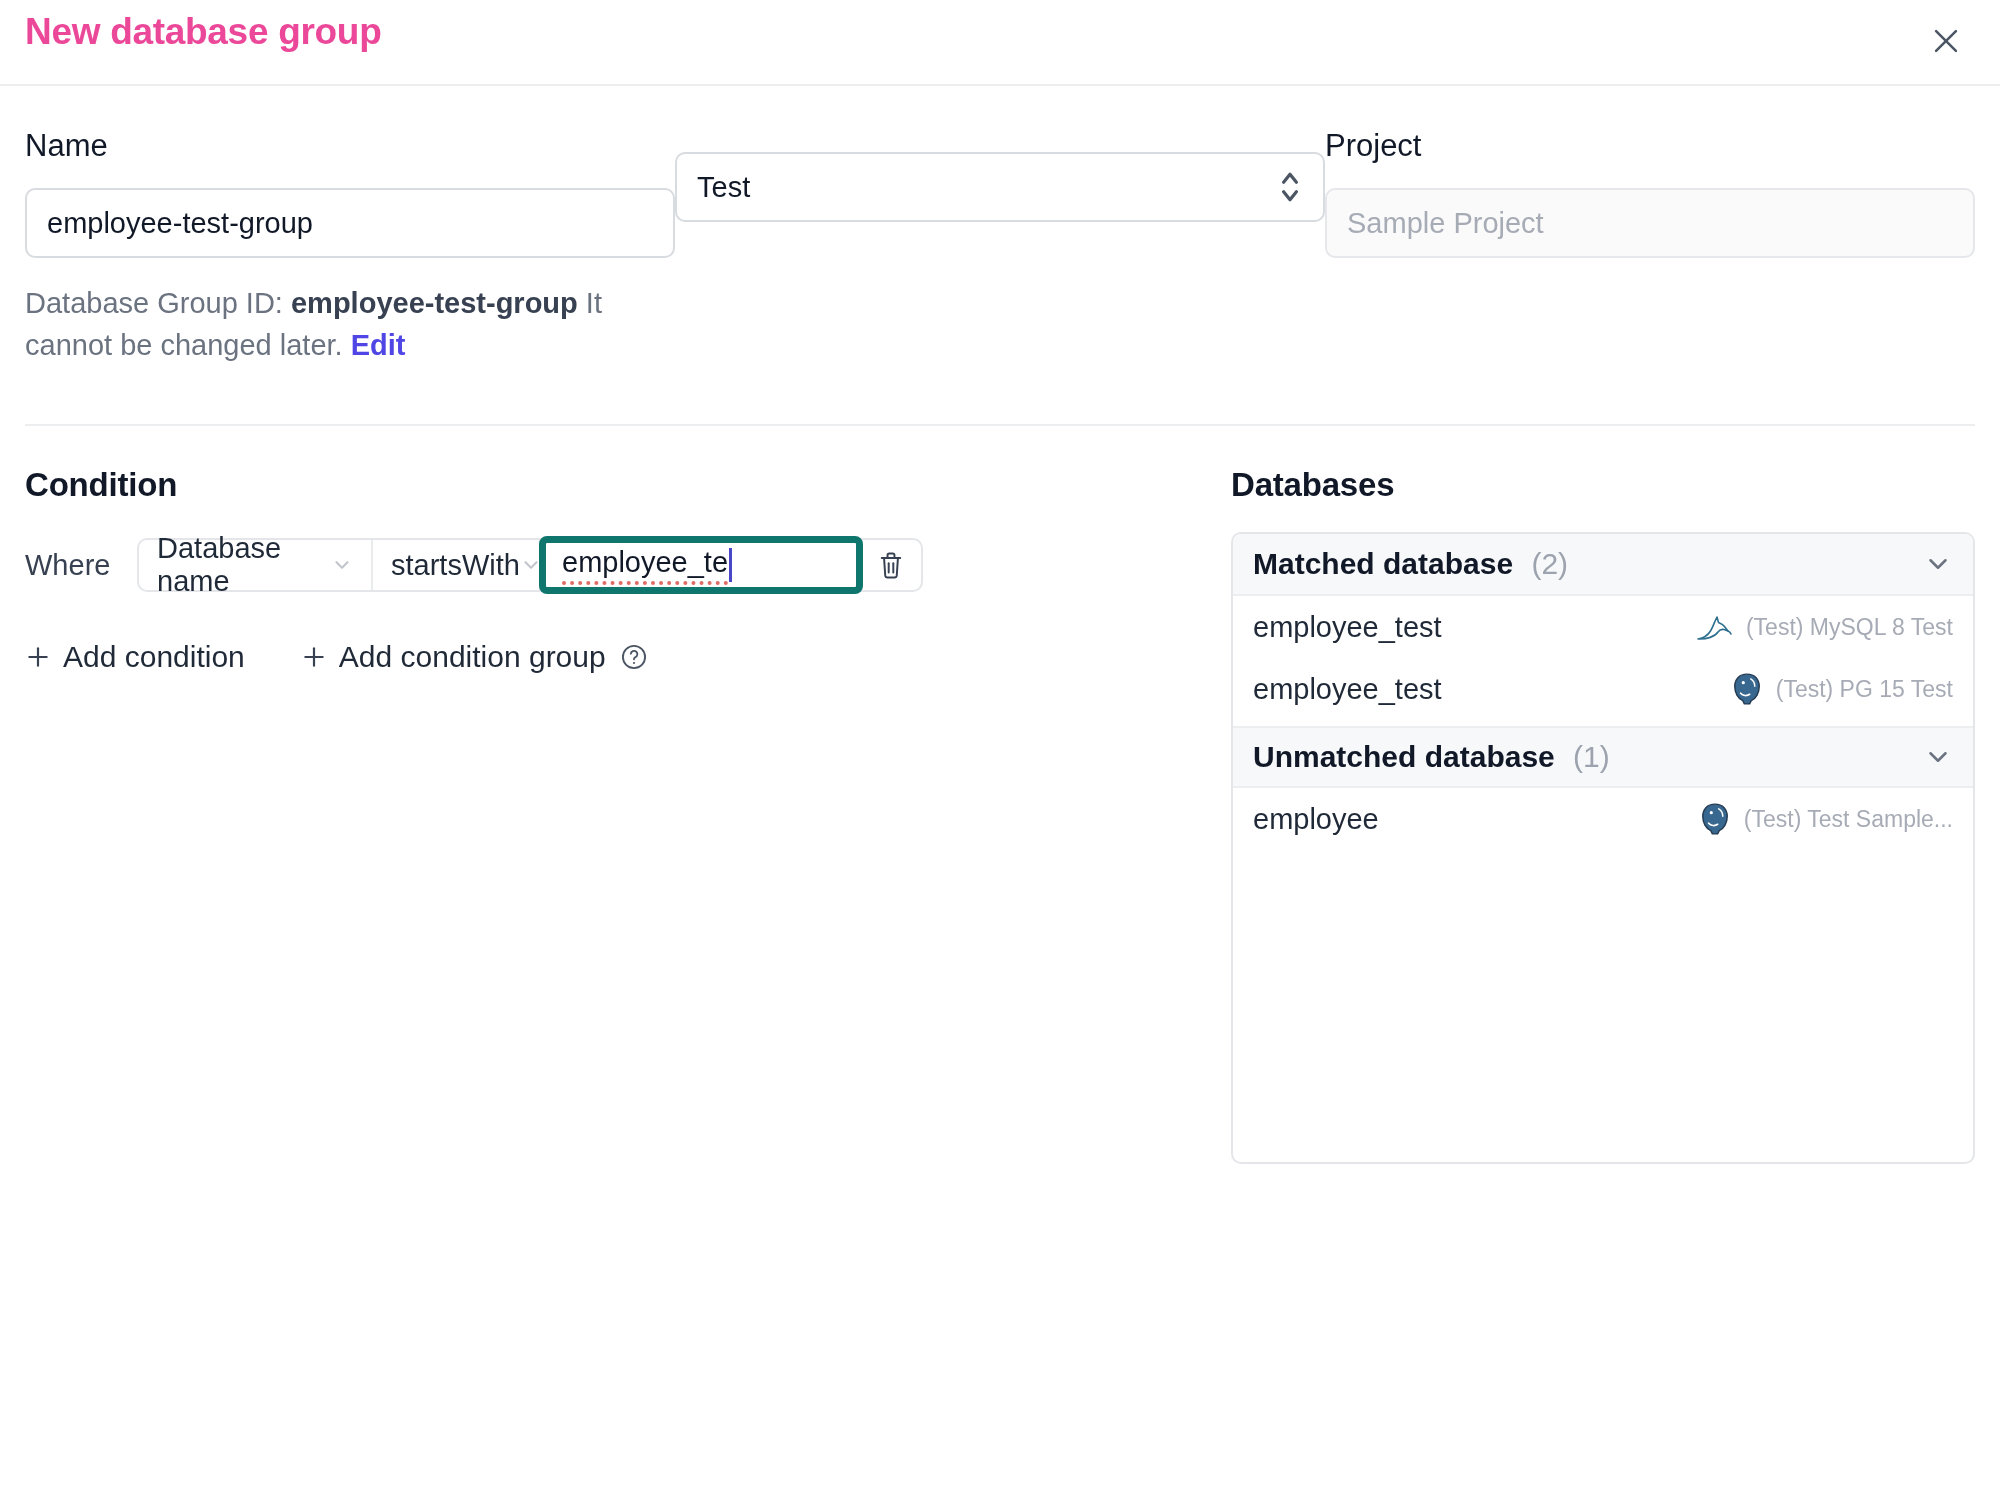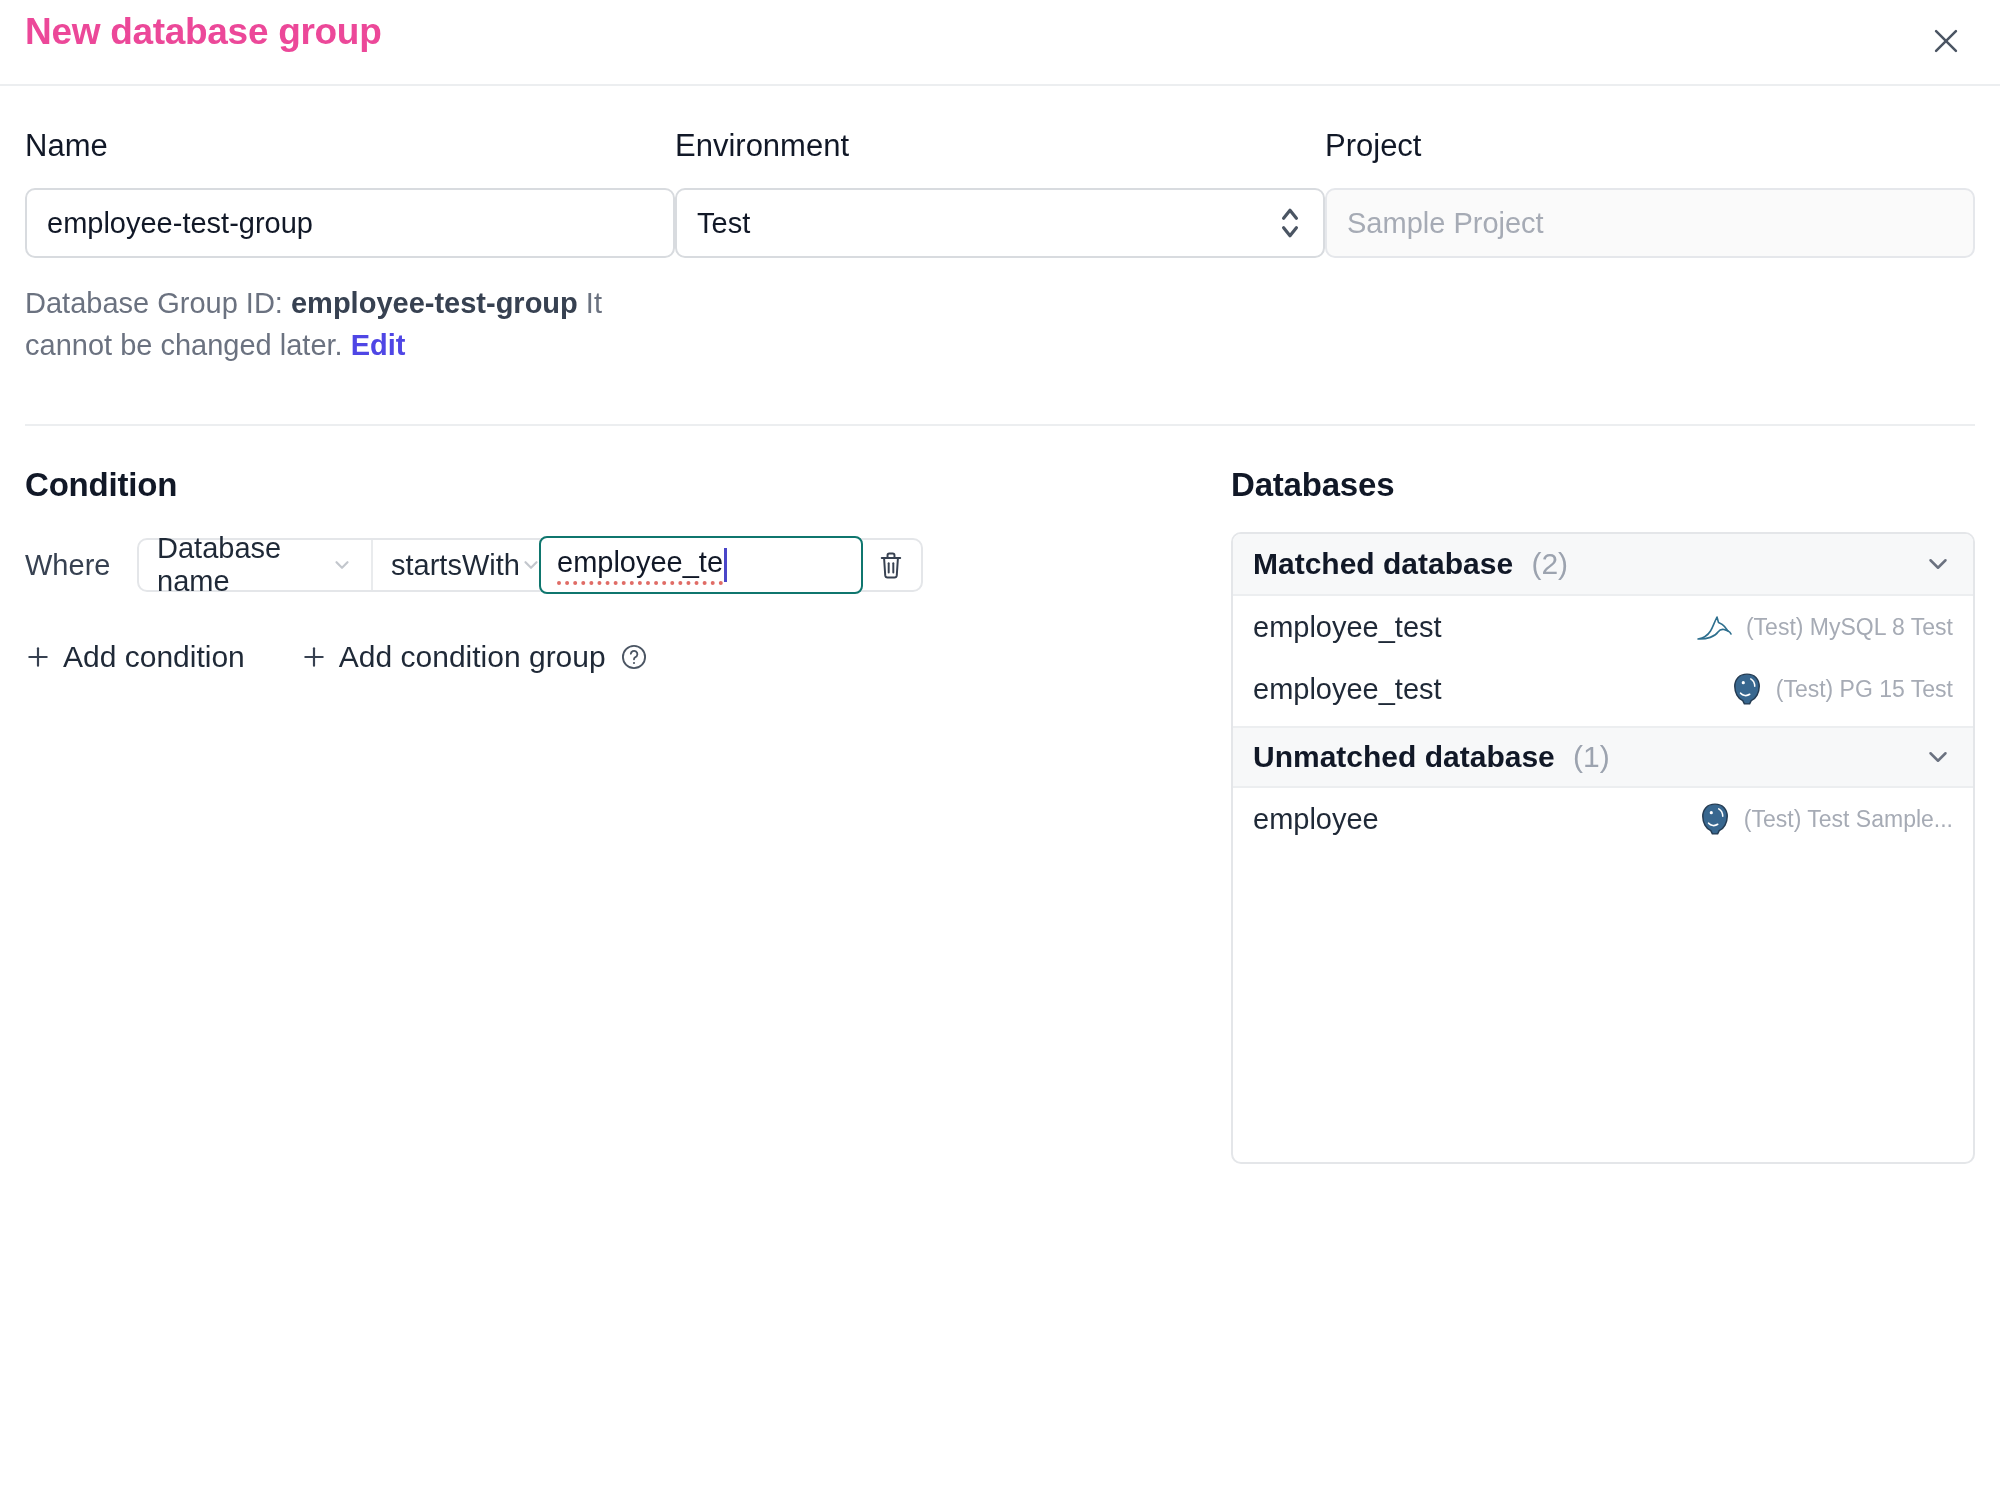--- a/index.html
+++ b/index.html
@@ -34,21 +34,21 @@
   .col-right { width:744px; flex:none; }
   .section-heading { font-size:33px; font-weight:600; color:#111827; letter-spacing:-0.2px; }
 
   
   .cond-row { margin-top:34px; display:flex; align-items:center; }
   .where-label { font-size:29px; color:#374151; width:112px; flex:none; }
   .cond-group { display:flex; align-items:stretch; border:2px solid #e4e6e9; border-radius:10px; height:54px; background:#fff; position:relative; }
   .seg { display:flex; align-items:center; padding:0 18px; font-size:29px; color:#1f2937; border-right:2px solid #e9ebed; cursor:pointer; }
   .seg-field { width:234px; justify-content:space-between; }
   .seg-op { width:168px; justify-content:space-between; }
-  .seg-input { width:324px; border:2px solid #0f766e; border-radius:8px; margin:-4px -2px; z-index:2;
+  .seg-input { width:324px; border:7px solid #0f766e; border-radius:8px; margin:-4px -2px; z-index:2;
     background:#fff; display:flex; align-items:center; padding:0 16px; cursor:text; }
   .typed-text { font-size:29px; color:#111827; border-bottom:4px dotted #e06c66; padding-bottom:2px; white-space:pre; }
   .caret { display:inline-block; width:3px; height:34px; background:#4a46c8; margin-left:1px; }
   .seg-trash { width:60px; border-right:none; justify-content:center; cursor:pointer; }
 
   .add-row { margin-top:48px; display:flex; align-items:flex-end; gap:56px; }
   .add-btn { display:flex; align-items:center; gap:12px; font-size:30px; color:#1f2937; cursor:pointer; background:none; border:none; padding:0; font-family:"Liberation Sans", sans-serif; }
   .help-icon { margin-left:2px; }
 
   
@@ -87,21 +87,20 @@
 
     <div>
       <div class="field-label">Name</div>
       <input class="field-box" type="text" value="employee-test-group" style="">
       <div class="id-note">
         <span>Database Group ID: </span><span class="id-strong">employee-test-group</span><span> It cannot be changed later. </span><a class="edit-link">Edit</a>
       </div>
     </div>
 
     <div>
-      <div class="field-label">Environment</div>
       <div class="field-box select-box">
         <span>Test</span>
         <span>
           <svg width="26" height="32" viewBox="0 0 16 20" fill="none" stroke="#4b5563" stroke-width="2" stroke-linecap="round" stroke-linejoin="round">
             <polyline points="4,7 8,2 12,7"></polyline>
               <polyline points="4,13 8,18 12,13"></polyline>
           </svg>
         </span>
       </div>
     </div>

